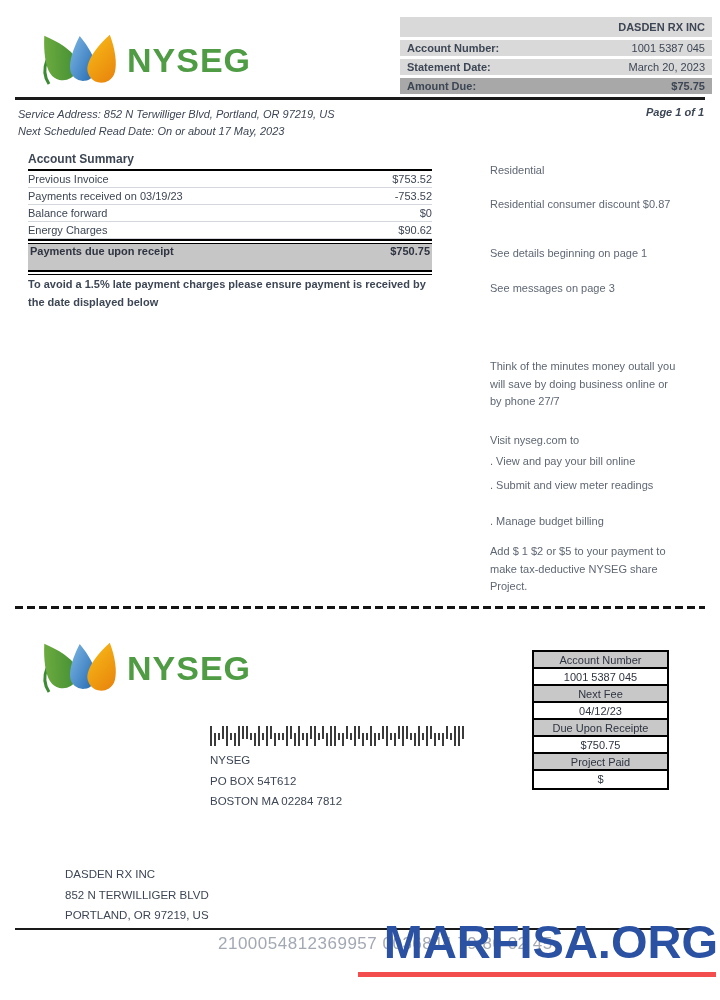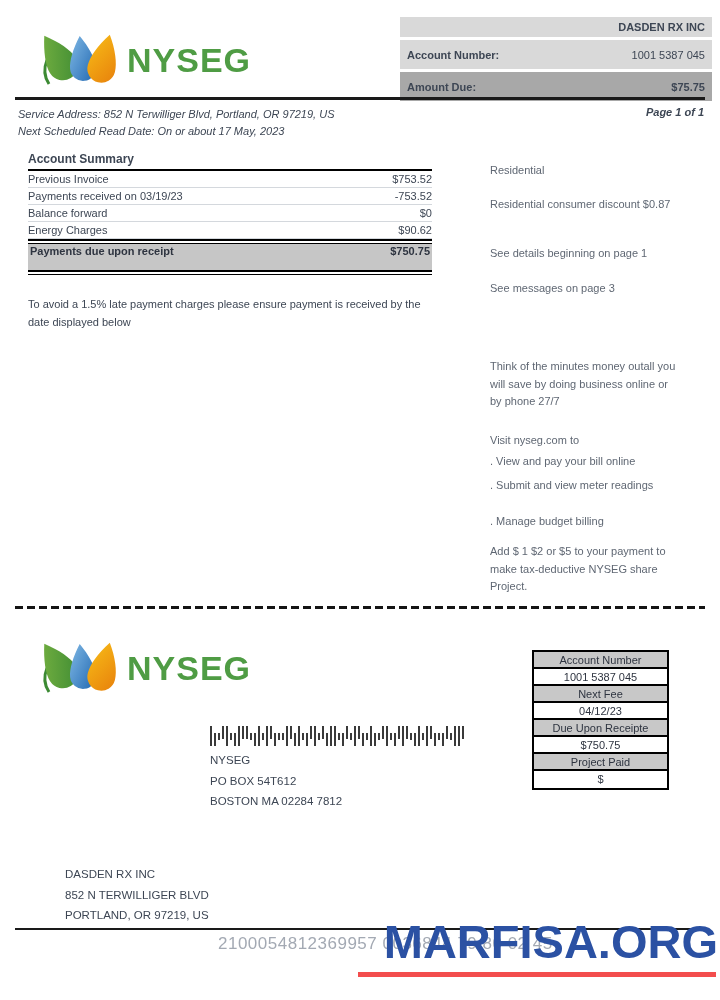--- a/index.html
+++ b/index.html
@@ -19,40 +19,40 @@
 
   
   .logo{position:absolute;display:flex;align-items:center;}
   .logo-top{left:35px;top:26px;}
   .logo-bottom{left:35px;top:634px;}
   .logo-mark{width:88px;height:64px;}
   .logo-word{font-size:34px;font-weight:bold;color:var(--logo-green);letter-spacing:1px;margin-left:4px;margin-top:4px;}
 
   
   .info-table{position:absolute;left:400px;top:17px;width:312px;font-size:11px;}
-  .info-row{display:flex;justify-content:space-between;align-items:center;height:29px;background:var(--row-gray);padding:0 7px;margin-bottom:3px;}
+  .info-row{display:flex;justify-content:space-between;align-items:center;height:16px;background:var(--row-gray);padding:0 7px;margin-bottom:3px;}
   .info-row.company{height:20px;justify-content:flex-end;font-weight:bold;}
   .info-row.due{background:var(--row-dark);font-weight:bold;margin-bottom:0;}
   .info-row .lbl{font-weight:bold;}
 
   .hline{position:absolute;left:15px;width:690px;height:3px;background:#1a1a1a;}
   .hline-top{top:97px;}
 
   
   .meta{position:absolute;left:18px;top:106px;font-style:italic;font-size:11px;line-height:1.55;}
   .page-ind{position:absolute;right:16px;top:106px;font-style:italic;font-size:11px;font-weight:bold;}
 
   
   .summary{position:absolute;left:28px;top:152px;width:404px;font-size:11px;}
   .summary-title{font-size:12px;font-weight:bold;padding-bottom:3px;border-bottom:2px solid #000;}
   .srow{display:flex;justify-content:space-between;align-items:center;height:17px;border-bottom:1px solid #d4d8dd;}
   .dbl{height:5px;border-top:2px solid #000;border-bottom:1px solid #000;}
   .total-box{background:var(--box-gray);height:26px;padding:1px 2px 0 2px;}
   .total-line{display:flex;justify-content:space-between;font-weight:bold;color:#2e3440;}
-  .late-note{margin-top:20px;width:400px;line-height:1.65;}
+  .late-note{margin-top:0;width:400px;line-height:1.65;font-weight:bold;}
 
   
   .note{position:absolute;left:490px;width:190px;font-size:11px;color:var(--ink-soft);line-height:1.6;}
 
   
   .dashes{position:absolute;left:15px;top:606px;width:690px;height:3px;
     background:repeating-linear-gradient(90deg,#141414 0 8px,transparent 8px 12px);}
 
   
   .stub{position:absolute;left:532px;top:650px;width:137px;border:2px solid #000;font-size:11px;text-align:center;color:#2e3440;}
@@ -114,20 +114,24 @@
   </div>
 
   <div class="info-table">
     <div class="info-row company">
       <span>DASDEN RX INC</span>
     </div>
     <div class="info-row">
       <span class="lbl">Account Number:</span>
       <span>1001 5387 045</span>
     </div>
+    <div class="info-row">
+      <span class="lbl">Statement Date:</span>
+      <span>March 20, 2023</span>
+    </div>
     <div class="info-row due">
       <span class="lbl">Amount Due:</span>
       <span>$75.75</span>
     </div>
   </div>
 
   <div class="hline hline-top"></div>
 
   <div class="meta">
     <div>Service Address: 852 N Terwilliger Blvd, Portland, OR 97219, US</div>

